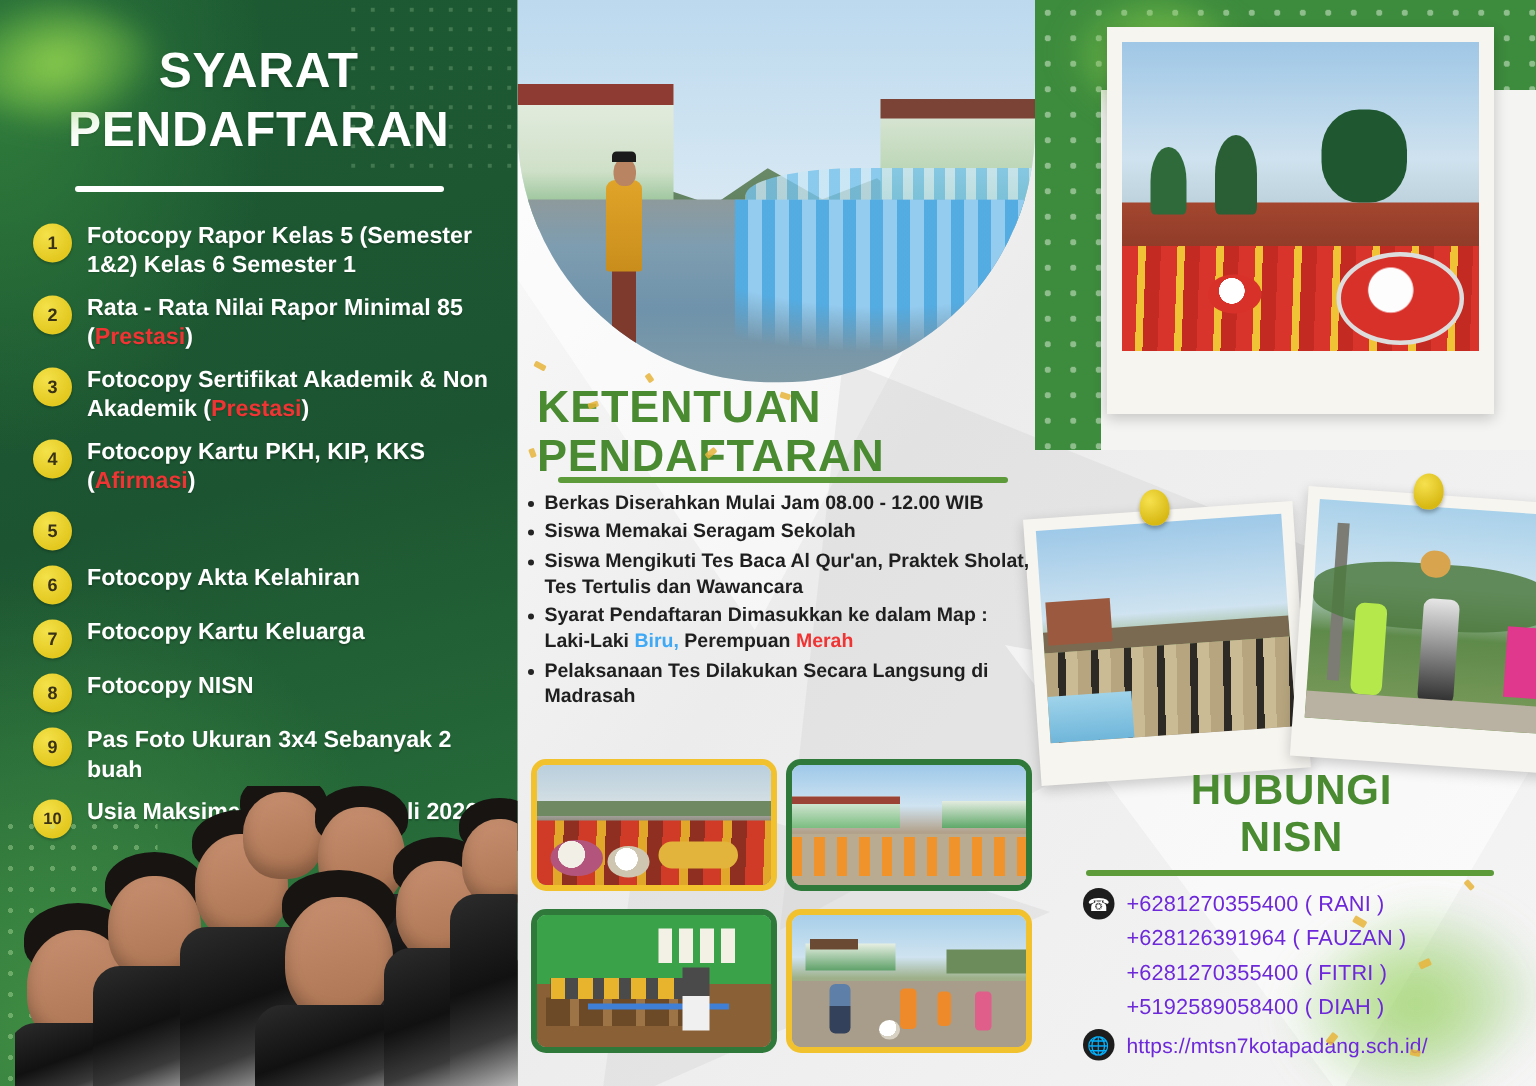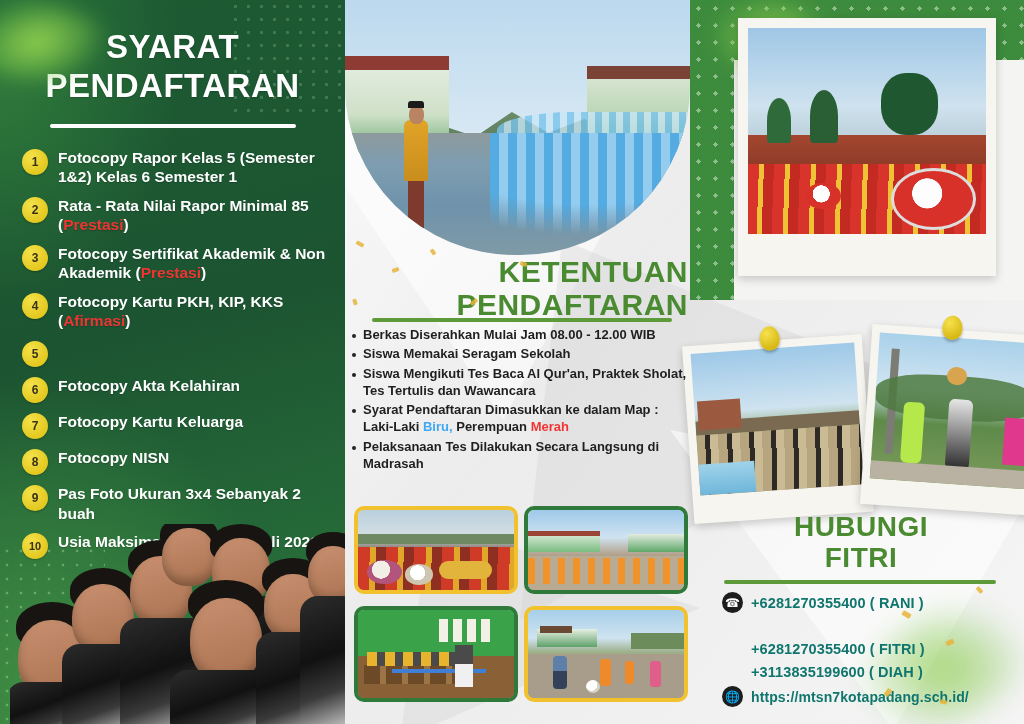--- a/index.html
+++ b/index.html
@@ -127,21 +127,21 @@
             mask-image:radial-gradient(120% 100% at 50% 0%, #000 70%, transparent 100%);
   }
   .crowd2 {
     position:absolute; right:0; top:44%; width:56%; height:18%;
     background:repeating-linear-gradient(90deg, rgba(120,195,235,.8) 0 7px, rgba(200,230,245,.8) 7px 14px);
     border-radius:40% 0 0 0;
   }
 
   
   .ketentuan {
-    position:absolute; left:358px; top:255px; width:330px; text-align:right;
+    position:absolute; left:358px; top:255px; width:330px; text-align:left;
     color:#4a8b32; font-size:30px; font-weight:bold; line-height:1.1; letter-spacing:.5px;
   }
   .ket-rule { position:absolute; left:372px; top:318px; width:300px; height:4px; background:#5d9a3a; border-radius:2px; }
 
   .bullets { position:absolute; left:348px; top:326px; width:340px; }
   .bullet { display:flex; align-items:flex-start; margin-bottom:2px; }
   .dot { flex:0 0 auto; width:4px; height:4px; border-radius:50%; background:#242424; margin:8px 7px 0 4px; }
   .btext { color:#1f1f1f; font-size:13px; font-weight:bold; line-height:1.33; }
   .hl-blue { color:#3fa9f5; }
 
@@ -192,21 +192,21 @@
   }
   .hub-rule { position:absolute; left:724px; top:580px; width:272px; height:4px; background:#5d9a3a; border-radius:2px; }
   .contact-rows { position:absolute; left:722px; top:592px; width:300px; }
   .crow { display:flex; align-items:center; margin-bottom:2px; }
   .cicon {
     flex:0 0 auto; width:21px; height:21px; border-radius:50%; background:#1d1d1d;
     color:#fff; font-size:12px; display:flex; align-items:center; justify-content:center;
     margin-right:8px;
   }
   .cicon.blank { background:transparent; }
-  .ctext { color:#0f766e; font-size:14.5px; font-weight:bold; letter-spacing:.1px; }
+  .ctext { color:#6d28d9; font-size:14.5px; font-weight:normal; letter-spacing:.1px; }
   .ctext.url { font-size:14px; }
 
   .confetti { position:absolute; background:#e8b43a; border-radius:1px; opacity:.85; }
 </style>
 </head>
 <body>
 
 <div class="poster">
 
   <div class="bg-light">
@@ -342,39 +342,40 @@
       <span class="btext"><span>Syarat Pendaftaran Dimasukkan ke dalam Map : Laki-Laki </span><span class="hl-blue">Biru,</span><span> Perempuan </span><span class="hl-red">Merah</span></span>
     </div>
     <div class="bullet">
       <span class="dot"></span>
       <span class="btext">Pelaksanaan Tes Dilakukan Secara Langsung di Madrasah</span>
     </div>
   </div>
 
   <div class="hubungi">
     <div>HUBUNGI</div>
-    <div>FITRI</div>
+    <div>NISN</div>
   </div>
   <div class="hub-rule"></div>
 
   <div class="contact-rows">
     <div class="crow">
       <span class="cicon">☎</span>
       <span class="ctext">+6281270355400 ( RANI )</span>
     </div>
     <div class="crow">
       <span class="cicon blank"></span>
+      <span class="ctext">+628126391964 ( FAUZAN )</span>
     </div>
     <div class="crow">
       <span class="cicon blank"></span>
       <span class="ctext">+6281270355400  ( FITRI )</span>
     </div>
     <div class="crow">
       <span class="cicon blank"></span>
-      <span class="ctext">+3113835199600  ( DIAH )</span>
+      <span class="ctext">+5192589058400  ( DIAH )</span>
     </div>
     <div class="crow" style="margin-top:4px;">
       <span class="cicon">🌐</span>
       <span class="ctext url">https://mtsn7kotapadang.sch.id/</span>
     </div>
   </div>
 
   <div class="left-panel">
     <div class="leaf"></div>
     <div class="dots-topleft"></div>

